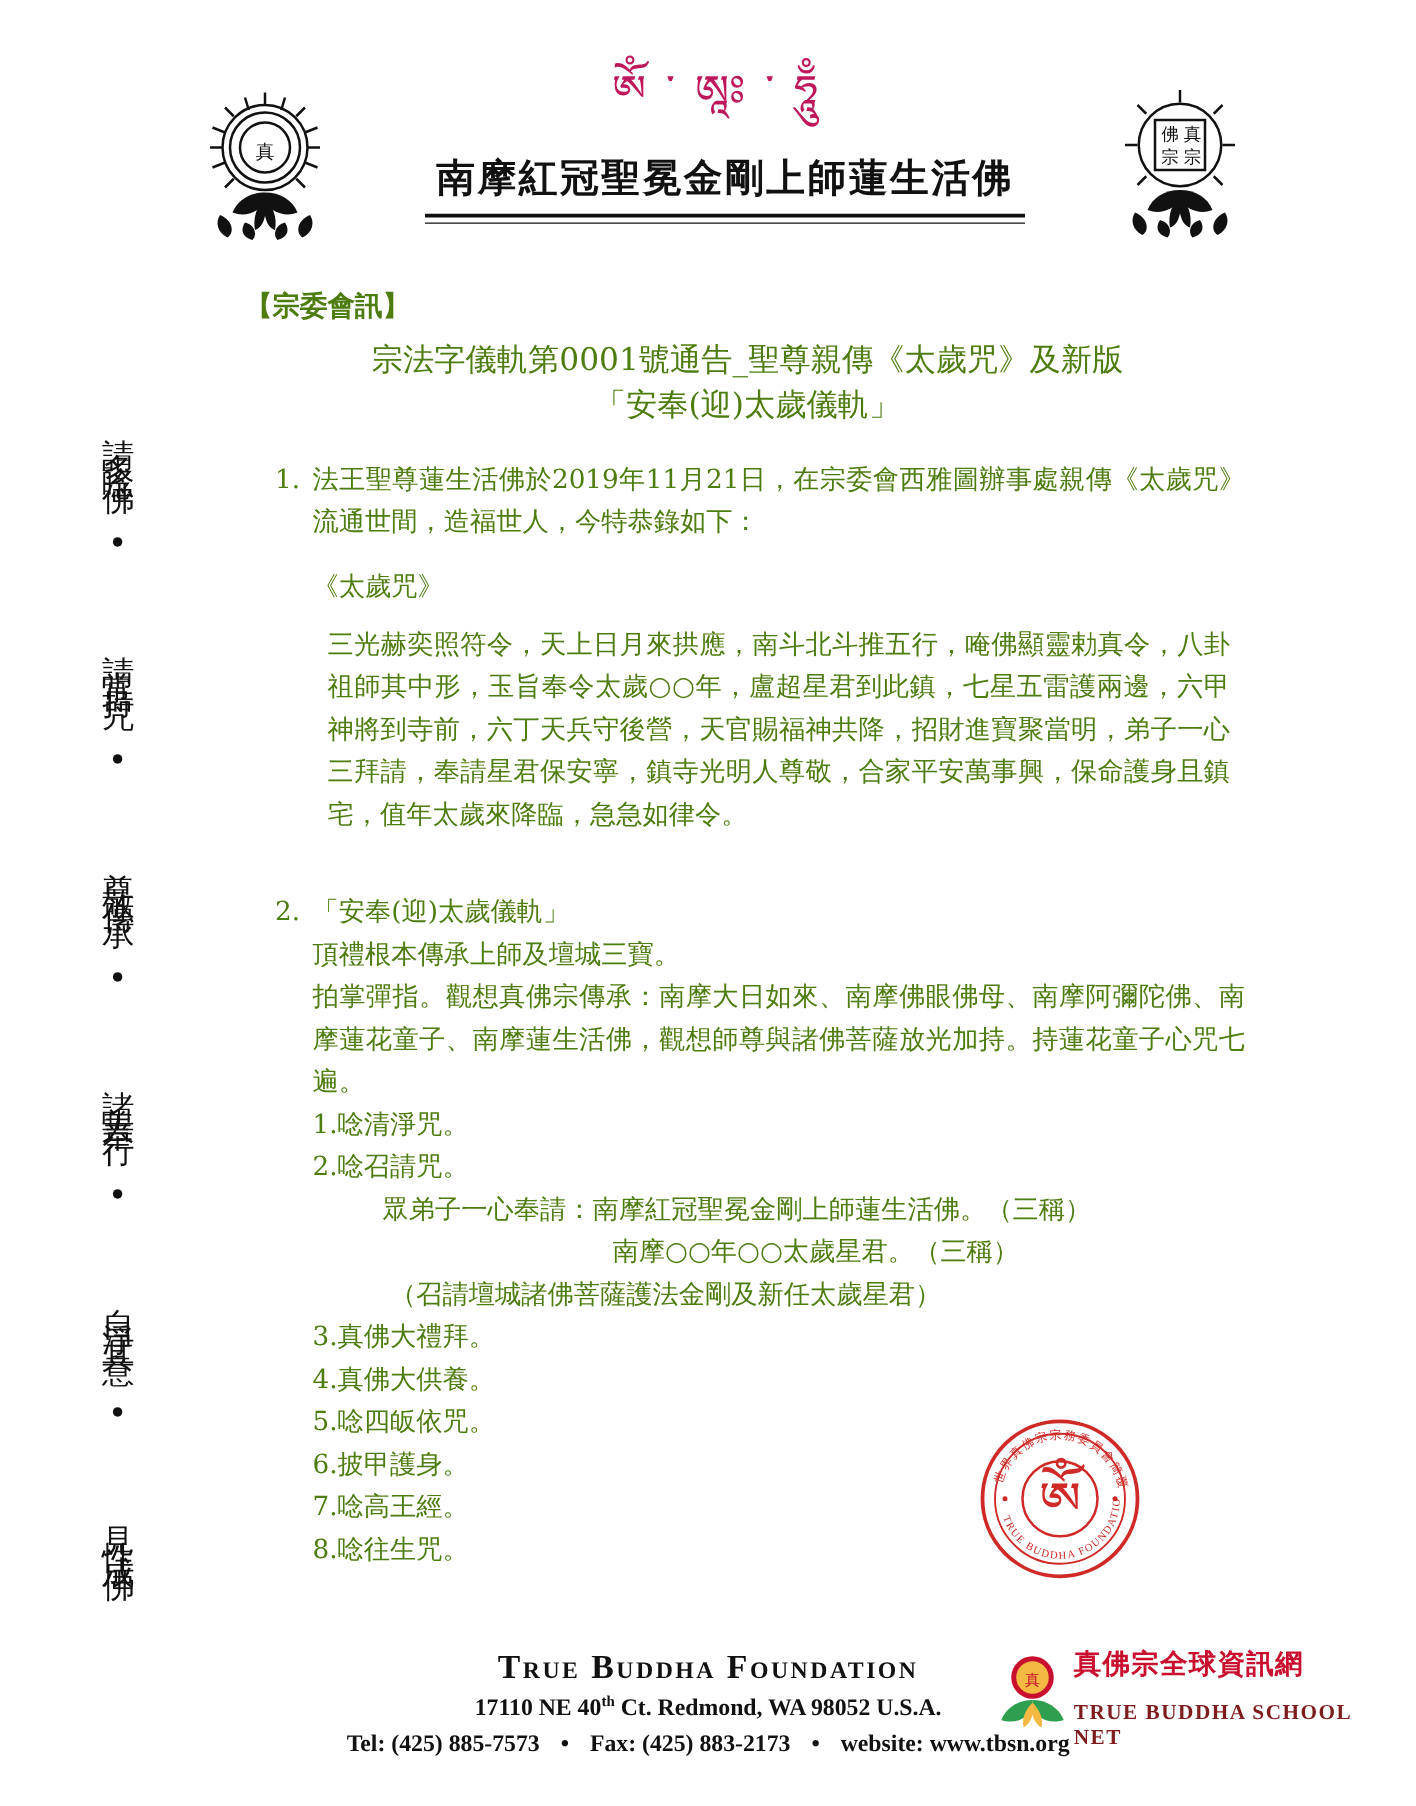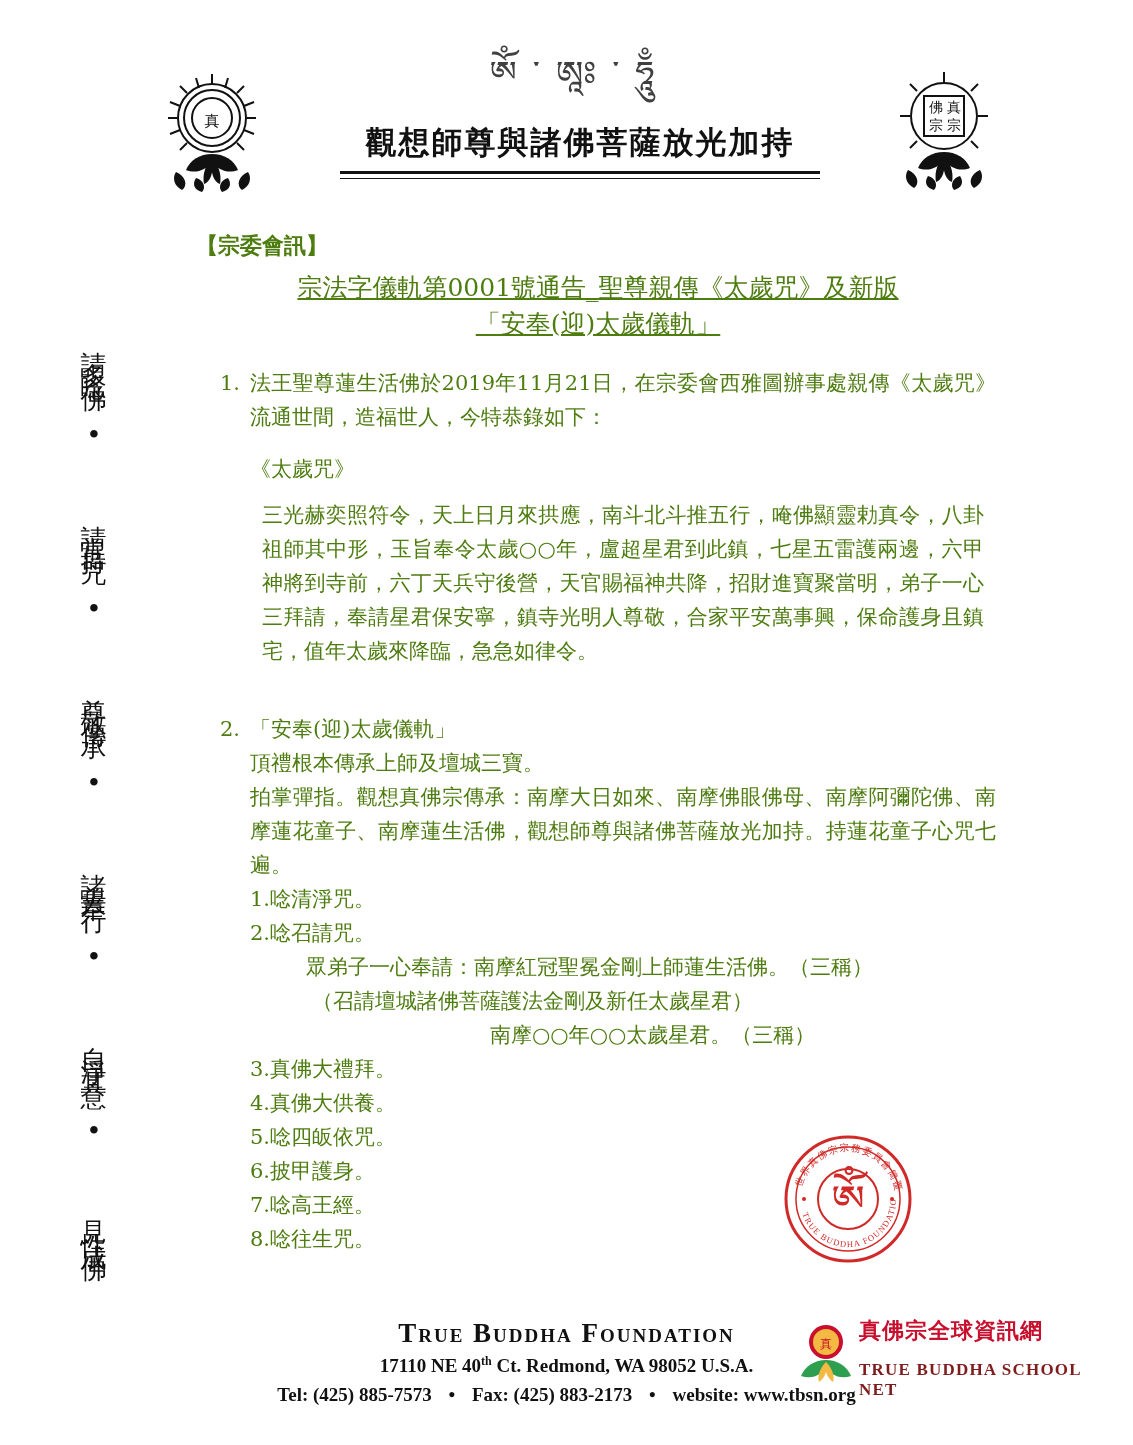--- a/index.html
+++ b/index.html
@@ -44,21 +44,21 @@
     position: absolute;
     left: 300px;
     top: 10px;
     width: 560px;
     text-align: center;
   }
   .tibetan-script {
     font-size: 34px;
     letter-spacing: 16px;
     line-height: 1;
-    color: #404040;
+    color: #be185d;
     height: 62px;
     font-family: "DejaVu Sans", sans-serif;
   }
   .header-title {
     font-size: 31px;
     font-weight: bold;
     letter-spacing: 2px;
     color: #111;
     margin-top: 4px;
     font-family: "DejaVu Serif", serif;
@@ -102,21 +102,20 @@
   .bracket-label {
     font-size: 22px;
     font-weight: bold;
     margin-bottom: 6px;
   }
   .subject {
     font-size: 25px;
     text-align: center;
     line-height: 1.45;
     margin: 2px 0 24px 4px;
-    text-decoration: underline;
   }
   .subject .line2 { display: block; }
 
   .item {
     display: flex;
     margin-bottom: 6px;
   }
   .item-num {
     width: 44px;
     flex: 0 0 44px;
@@ -261,21 +260,21 @@
         <path d="M24 106 C20 112 22 120 30 124 C36 120 34 110 24 106 Z"></path>
         <path d="M96 106 C100 112 98 120 90 124 C84 120 86 110 96 106 Z"></path>
         <path d="M44 112 C40 118 42 124 50 126 C54 122 52 114 44 112 Z"></path>
         <path d="M76 112 C80 118 78 124 70 126 C66 122 68 114 76 112 Z"></path>
       </g>
     </svg>
   </div>
 
   <div class="header-center">
     <div class="tibetan-script">ༀ་ཨཱཿ་ཧཱུྃ</div>
-    <div class="header-title">觀想師尊與諸佛菩薩放光加持</div>
+    <div class="header-title">南摩紅冠聖冕金剛上師蓮生活佛</div>
     <div class="header-rule"></div>
   </div>
 
   <div class="emblem emblem-right">
     <svg width="120" height="130" viewBox="0 0 120 130">
       <g fill="none" stroke="#111" stroke-width="2">
         <circle cx="60" cy="50" r="33"></circle>
       </g>
       <rect x="40" y="30" width="40" height="40" fill="none" stroke="#111" stroke-width="2"></rect>
       <text x="52" y="46" font-size="14" text-anchor="middle" fill="#111" font-family="DejaVu Serif, serif">佛</text>
@@ -332,22 +331,22 @@
   <div class="item">
     <div class="item-num">2.</div>
     <div class="item-body">
       <p class="para">「安奉(迎)太歲儀軌」</p>
       <p class="para">頂禮根本傳承上師及壇城三寶。</p>
       <p class="para">拍掌彈指。觀想真佛宗傳承：南摩大日如來、南摩佛眼佛母、南摩阿彌陀佛、南摩蓮花童子、南摩蓮生活佛，觀想師尊與諸佛菩薩放光加持。持蓮花童子心咒七遍。</p>
       <p class="para">1.唸清淨咒。</p>
       <p class="para">2.唸召請咒。</p>
 
       <p class="para invoke-1">眾弟子一心奉請：南摩紅冠聖冕金剛上師蓮生活佛。（三稱）</p>
+      <p class="para invoke-2">南摩○○年○○太歲星君。（三稱）</p>
       <p class="para invoke-3">（召請壇城諸佛菩薩護法金剛及新任太歲星君）</p>
-      <p class="para invoke-2">南摩○○年○○太歲星君。（三稱）</p>
 
       <div class="steps">
         <p>3.真佛大禮拜。</p>
         <p>4.真佛大供養。</p>
         <p>5.唸四皈依咒。</p>
         <p>6.披甲護身。</p>
         <p>7.唸高王經。</p>
         <p>8.唸往生咒。</p>
       </div>
     </div>

